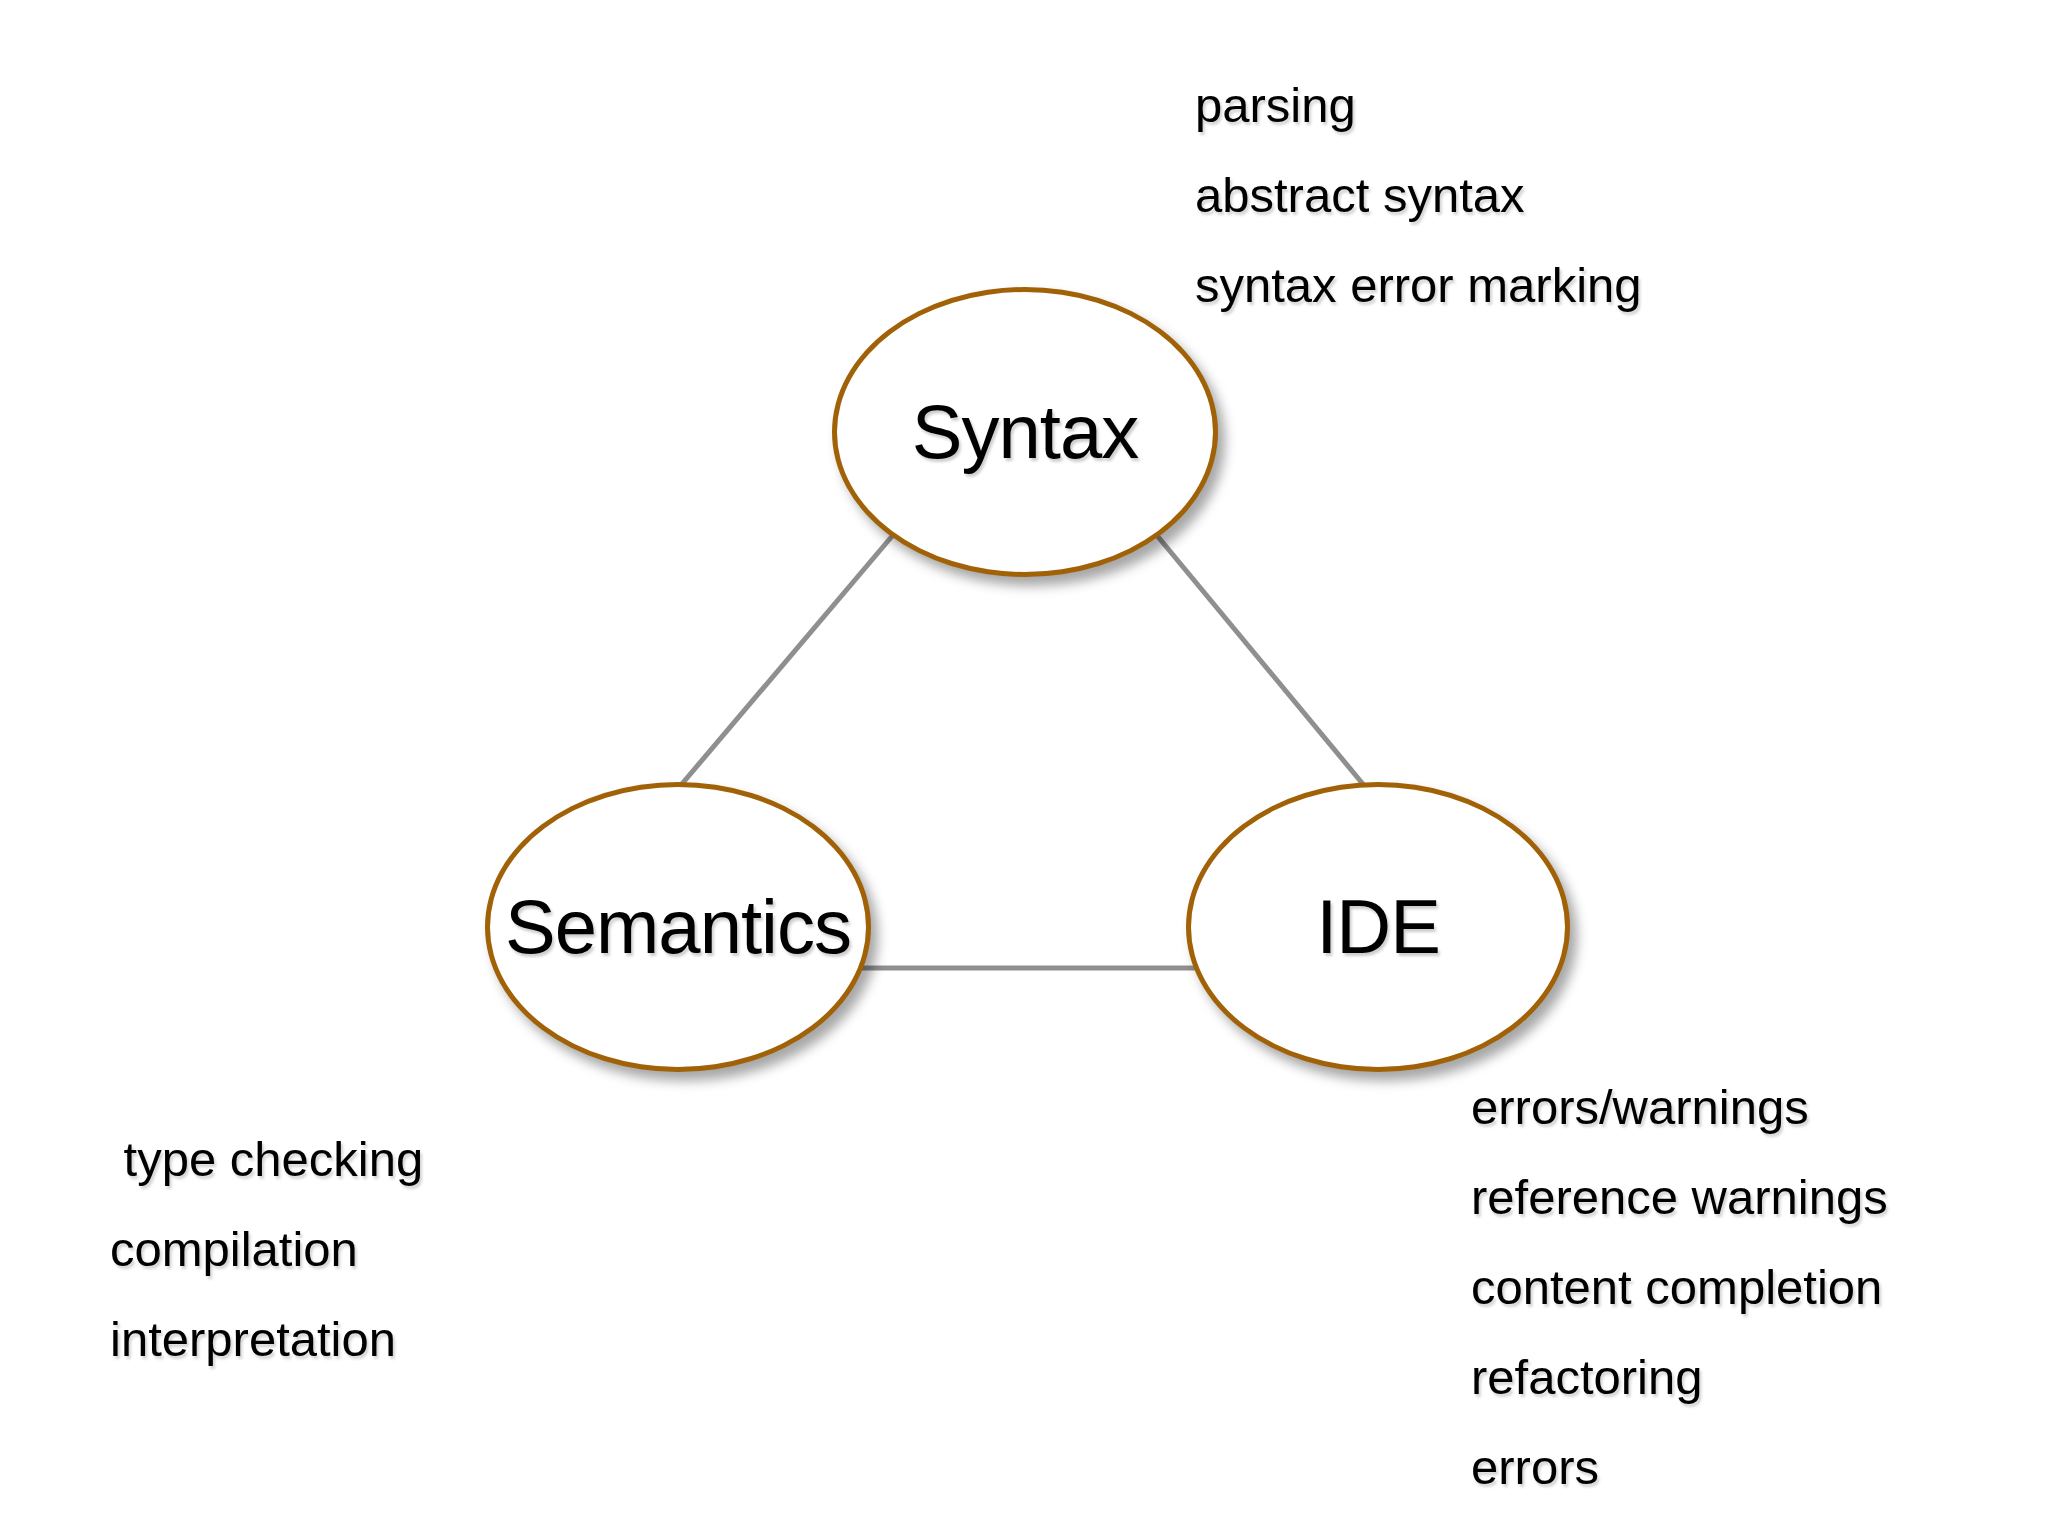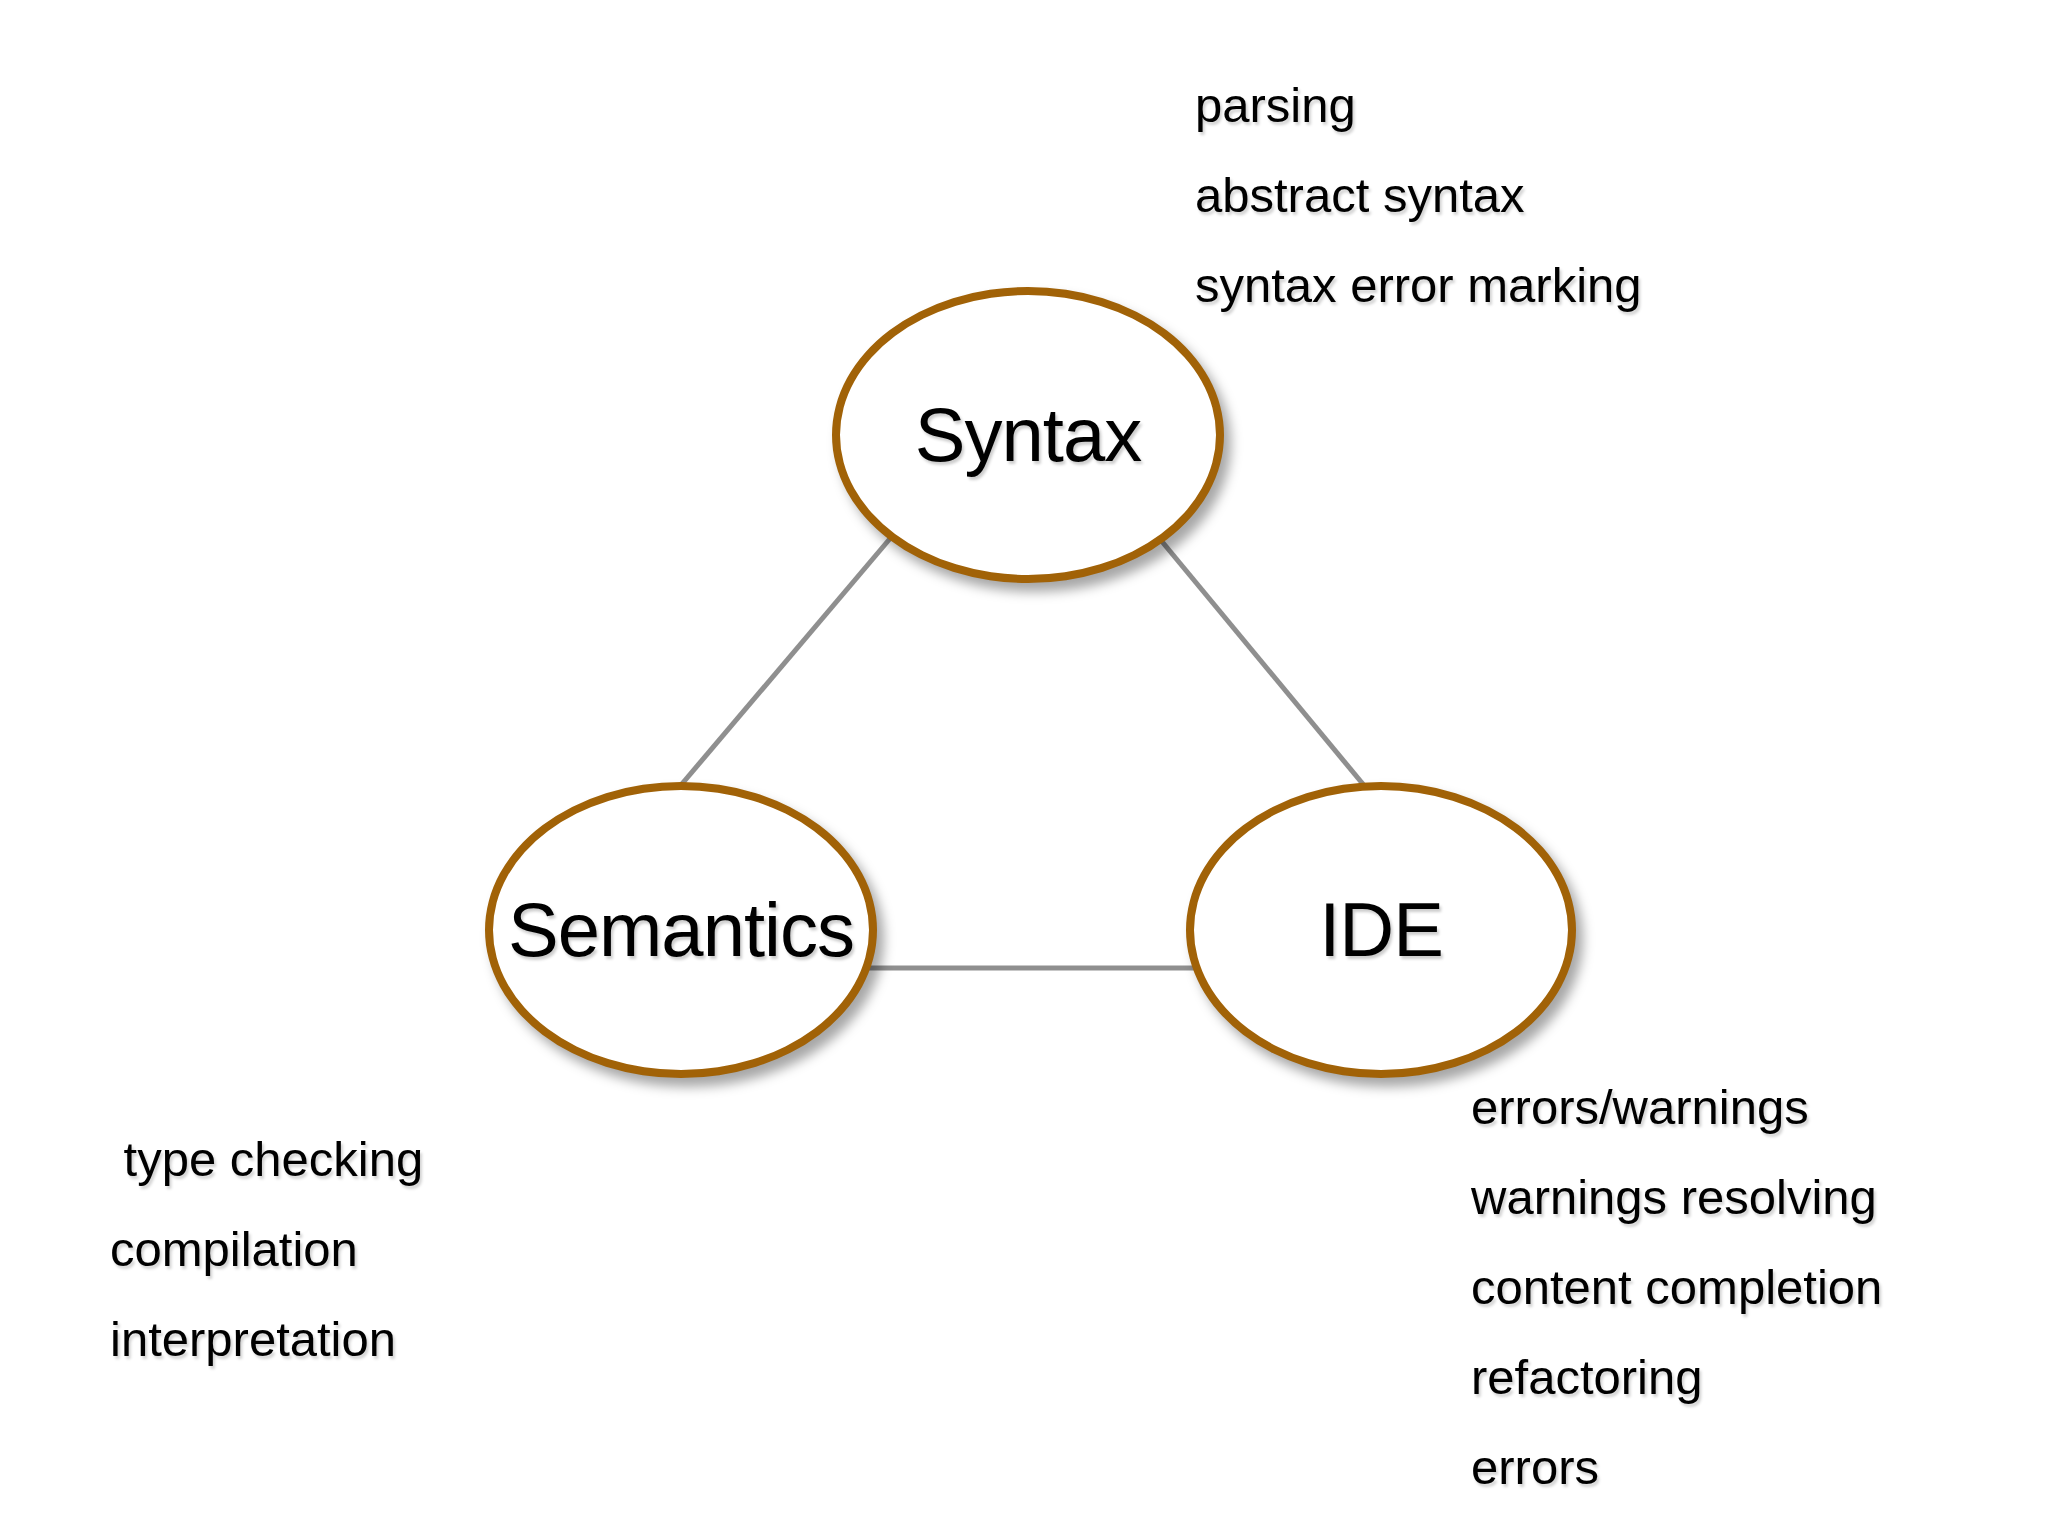--- a/index.html
+++ b/index.html
@@ -18,21 +18,21 @@
   }
   .edges-svg {
     position: absolute;
     left: 0;
     top: 0;
     z-index: 0;
   }
   .node {
     position: absolute;
     z-index: 1;
-    border: 8px solid #a16207;
+    border: 5px solid #a16207;
     border-radius: 50%;
     background: #ffffff;
     box-shadow: 7px 9px 12px rgba(0,0,0,0.35);
     display: flex;
     align-items: center;
     justify-content: center;
   }
   .node-label {
     font-size: 76px;
     letter-spacing: -1px;
@@ -86,19 +86,19 @@
   </div>
 
   <div class="annotation ann-semantics">
     <div class="ann-line"> type checking</div>
     <div class="ann-line">compilation</div>
     <div class="ann-line">interpretation</div>
   </div>
 
   <div class="annotation ann-ide">
     <div class="ann-line">errors/warnings</div>
-    <div class="ann-line">warnings resolving</div>
+    <div class="ann-line">reference warnings</div>
     <div class="ann-line">content completion</div>
     <div class="ann-line">refactoring</div>
     <div class="ann-line">errors</div>
   </div>
 
 </div>
 
 </body></html>

